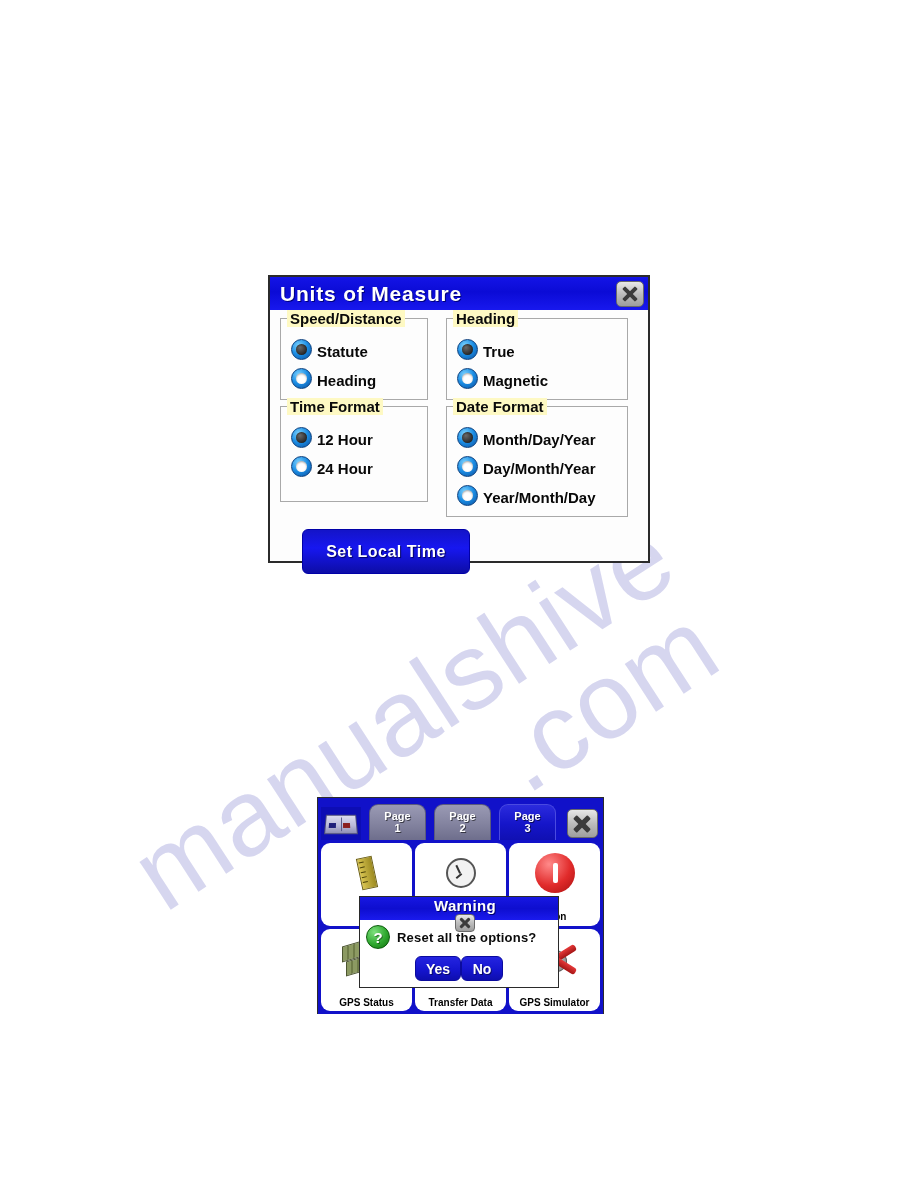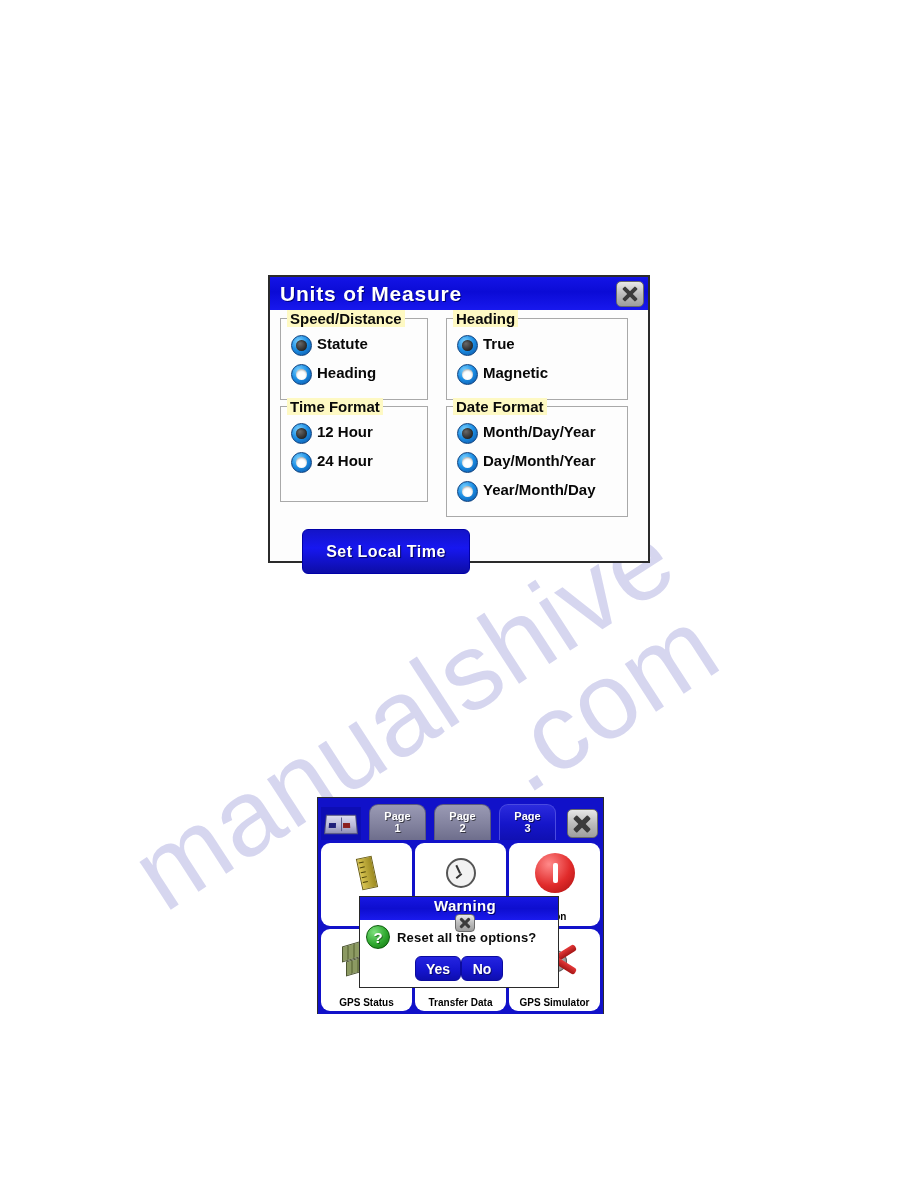--- a/index.html
+++ b/index.html
@@ -126,21 +126,21 @@
     font-family: "Liberation Sans", sans-serif;
     white-space: nowrap;
   }
   .gb-speed { width: 148px; }
   .gb-head  { width: 182px; }
   .gb-time  { width: 148px; height: 96px; }
   .gb-date  { width: 182px; }
 
   .radio-row {
     display: flex;
-    align-items: flex-start;
+    align-items: flex-end;
     gap: 5px;
     margin: 3px 0 4px 2px;
     height: 25px;
   }
   .radio {
     width: 21px;
     height: 21px;
     border-radius: 50%;
     flex: 0 0 auto;
     box-sizing: border-box;

